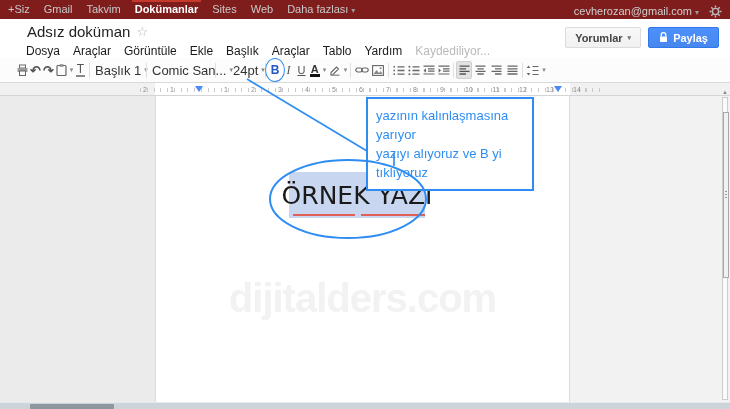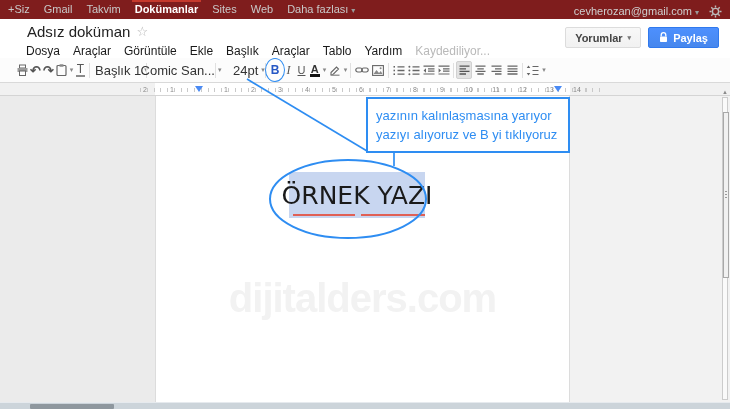--- a/index.html
+++ b/index.html
@@ -106,21 +106,21 @@
     white-space:nowrap;
   }
   .spell1 { position:absolute; left:137px; top:118px; width:62px; height:2px; background:#e06055; }
   .spell2 { position:absolute; left:205px; top:118px; width:64px; height:2px; background:#e06055; }
   .watermark {
     position:absolute; left:0; top:180px; width:100%; text-align:center;
     font-size:40px; font-weight:800; color:#f2f2f2; letter-spacing:-1px;
   }
   
   .callout {
-    position:absolute; left:366px; top:97px; width:204px; background:#fff;
+    position:absolute; left:366px; top:97px; width:168px; background:#fff;
     border:2px solid #2e8df2; padding:7px 8px; z-index:40;
     font-size:13px; line-height:19px; color:#2e8df2;
   }
   .overlay-svg { position:absolute; left:0; top:0; width:730px; height:409px; z-index:50; pointer-events:none; }
   
   .vscroll { position:absolute; right:1px; top:88px; width:8px; height:321px; z-index:30; }
   .vs-arrow { position:absolute; left:0; width:8px; height:8px; font-size:6px; color:#8a8a8a; text-align:center; line-height:8px; cursor:pointer; }
   .vs-track { position:absolute; left:1px; top:9px; width:6px; height:303px; background:#fafafa; border:1px solid #ccc; }
   .vs-thumb {
     position:absolute; left:0px; top:14px; width:6px; height:166px; background:#f1f1f1;
@@ -213,21 +213,21 @@
     </span>
     <span class="t-btn">
       <span class="glyph" style="border-bottom:2px solid #8a8a8a; line-height:11px; padding:0 1px;">T</span>
     </span>
     <span class="t-sep"></span>
     <span class="t-dd" style="width:52px;">
       <span class="v">Başlık 1</span>
       <span class="c">▾</span>
     </span>
     <span class="t-sep"></span>
-    <span class="t-dd" style="width:64px;justify-content:center;">
+    <span class="t-dd" style="width:64px;">
       <span class="v">Comic San...</span>
       <span class="c">▾</span>
     </span>
     <span class="t-sep"></span>
     <span class="t-dd" style="width:33px;margin-left:12px;">
       <span class="v">24pt</span>
       <span class="c">▾</span>
     </span>
     <span class="t-sep"></span>
     <span class="t-btn btn-bold">

